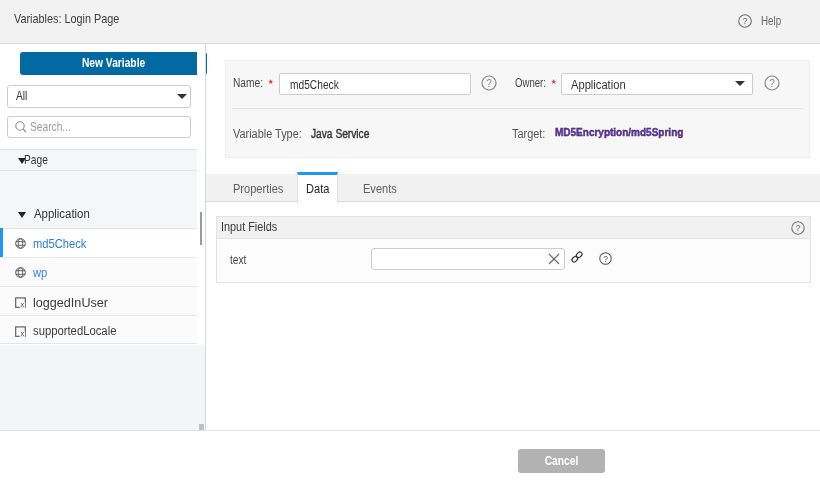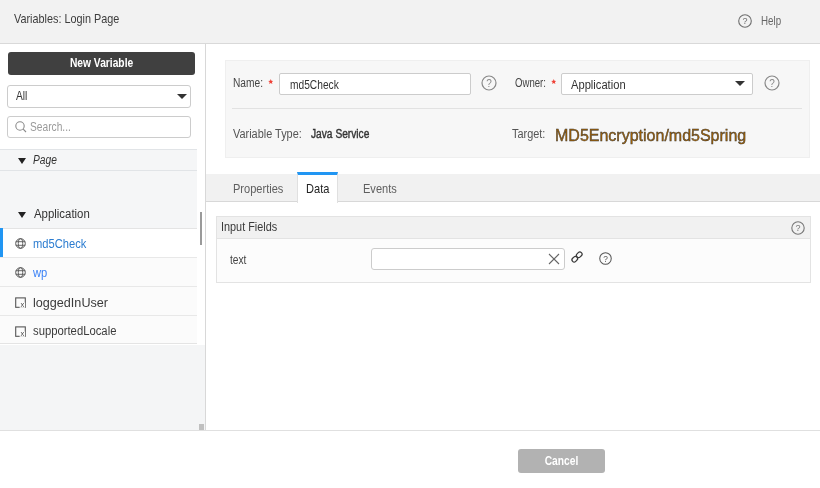--- a/index.html
+++ b/index.html
@@ -16,37 +16,37 @@
   <div class="abs" style="left:0;top:0;width:820px;height:44px;background:#f2f2f2;border-bottom:1px solid #d9d9d9;"></div>
   <div class="abs" style="left:14px;top:11px;font-size:13px;color:#3d3d3d;"><span class="tx" style="transform:scaleX(0.835)">Variables: Login Page</span></div>
   <svg class="abs" style="left:738px;top:14px;" width="14" height="14" viewBox="0 0 14 14">
     <circle cx="7" cy="7" r="6.3" fill="none" stroke="#6e6e6e" stroke-width="1.1"></circle>
     <text x="7" y="10.2" font-size="9" fill="#6e6e6e" text-anchor="middle" font-family="Liberation Sans">?</text>
   </svg>
   <div class="abs" style="left:761px;top:14px;font-size:12.5px;color:#666;"><span class="tx" style="transform:scaleX(0.78)">Help</span></div>
 
   <div class="abs" style="left:0;top:44px;width:197px;height:386px;background:#fff;"></div>
 
-  <div class="abs" style="left:8px;top:52px;width:187px;height:23px;background:#404040;border-radius:3px;color:#fff;font-weight:bold;font-size:12.5px;text-align:center;line-height:23px;"><span class="tc" style="transform:scaleX(0.82)">New Variable</span></div>
+  <div class="abs" style="left:20px;top:52px;width:187px;height:23px;background:#0369a1;border-radius:3px;color:#fff;font-weight:bold;font-size:12.5px;text-align:center;line-height:23px;"><span class="tc" style="transform:scaleX(0.82)">New Variable</span></div>
 
   <div class="abs" style="left:7px;top:85px;width:184px;height:23px;background:#fff;border:1px solid #ccc;border-radius:3px;"></div>
   <div class="abs" style="left:16px;top:89px;font-size:12px;color:#333;"><span class="tx" style="transform:scaleX(0.85)">All</span></div>
   <div class="abs" style="left:177px;top:94px;width:0;height:0;border-left:5px solid transparent;border-right:5px solid transparent;border-top:5px solid #333;"></div>
 
   <div class="abs" style="left:7px;top:116px;width:184px;height:22px;background:#fff;border:1px solid #ccc;border-radius:3px;"></div>
   <svg class="abs" style="left:15px;top:121px;" width="12" height="12" viewBox="0 0 12 12">
     <circle cx="5" cy="5" r="4.2" fill="none" stroke="#8a8a8a" stroke-width="1.1"></circle>
     <line x1="8.2" y1="8.2" x2="11" y2="11" stroke="#8a8a8a" stroke-width="1.1"></line>
   </svg>
   <div class="abs" style="left:30px;top:120px;font-size:12px;color:#9a9a9a;"><span class="tx">Search...</span></div>
 
   <div class="abs" style="left:0;top:149px;width:197px;height:79px;background:#f5f6f7;border-top:1px solid #e1e4e7;"></div>
   <div class="abs" style="left:0;top:149px;width:197px;height:22px;border-bottom:1px solid #e1e4e7;"></div>
   <div class="abs" style="left:18px;top:158px;width:0;height:0;border-left:4.5px solid transparent;border-right:4.5px solid transparent;border-top:6px solid #222;"></div>
-  <div class="abs" style="left:33px;top:153px;font-size:12px;color:#333;font-style:italic;"><span class="tx">Page</span></div>
+  <div class="abs" style="left:24px;top:153px;font-size:12px;color:#333;"><span class="tx">Page</span></div>
   <div class="abs" style="left:18px;top:212px;width:0;height:0;border-left:4.5px solid transparent;border-right:4.5px solid transparent;border-top:6px solid #222;"></div>
   <div class="abs" style="left:34px;top:207px;font-size:12px;color:#333;"><span class="tx" style="transform:scaleX(0.95)">Application</span></div>
 
   <div class="abs" style="left:0;top:228px;width:197px;height:116px;background:#fbfbfb;border-top:1px solid #e4e4e4;border-bottom:1px solid #e4e4e4;"></div>
   <div class="abs" style="left:0;top:257px;width:197px;height:1px;background:#e8e8e8;"></div>
   <div class="abs" style="left:0;top:286px;width:197px;height:1px;background:#e8e8e8;"></div>
   <div class="abs" style="left:0;top:315px;width:197px;height:1px;background:#e8e8e8;"></div>
 
   <div class="abs" style="left:0;top:229px;width:197px;height:28px;background:#fff;"></div>
   <div class="abs" style="left:0;top:228px;width:3px;height:29px;background:#2196f3;"></div>
@@ -107,21 +107,21 @@
   <div class="abs" style="left:571px;top:78px;font-size:12px;color:#333;"><span class="tx" style="transform:scaleX(0.93)">Application</span></div>
   <div class="abs" style="left:735px;top:81px;width:0;height:0;border-left:5px solid transparent;border-right:5px solid transparent;border-top:5px solid #333;"></div>
   <svg class="abs" style="left:764px;top:75px;" width="16" height="16" viewBox="0 0 16 16">
     <circle cx="8" cy="8" r="7" fill="none" stroke="#888" stroke-width="1.2"></circle>
     <text x="8" y="11.5" font-size="10" fill="#888" text-anchor="middle" font-family="Liberation Sans">?</text>
   </svg>
   <div class="abs" style="left:232px;top:108px;width:570px;height:1px;background:#e2e2e2;"></div>
   <div class="abs" style="left:233px;top:127px;font-size:12px;color:#555;"><span class="tx" style="transform:scaleX(0.91)">Variable Type:</span></div>
   <div class="abs" style="left:311px;top:127px;font-size:12px;color:#333;-webkit-text-stroke:0.4px #333;"><span class="tx" style="transform:scaleX(0.85)">Java Service</span></div>
   <div class="abs" style="left:512px;top:127px;font-size:12px;color:#555;"><span class="tx" style="transform:scaleX(0.91)">Target:</span></div>
-  <div class="abs" style="left:555px;top:127px;font-size:16px;color:#a16207;-webkit-text-stroke:0.4px #333;"><span class="tx" style="transform:scaleX(1)">MD5Encryption/md5Spring</span></div>
+  <div class="abs" style="left:555px;top:127px;font-size:10px;color:#6d28d9;font-weight:bold;-webkit-text-stroke:0.4px #333;"><span class="tx" style="transform:scaleX(1)">MD5Encryption/md5Spring</span></div>
 
   <div class="abs" style="left:206px;top:174px;width:614px;height:28px;background:#f1f1f1;border-bottom:1px solid #d8d8d8;"></div>
   <div class="abs" style="left:233px;top:181px;font-size:13px;color:#5f5f5f;"><span class="tx">Properties</span></div>
   <div class="abs" style="left:297px;top:172px;width:41px;height:31px;background:#fff;border-top:3px solid #2196f3;border-left:1px solid #e0e0e0;border-right:1px solid #e0e0e0;"></div>
   <div class="abs" style="left:306px;top:181px;font-size:13px;color:#222;"><span class="tx">Data</span></div>
   <div class="abs" style="left:363px;top:181px;font-size:13px;color:#5f5f5f;"><span class="tx">Events</span></div>
 
   <div class="abs" style="left:216px;top:216px;width:595px;height:67px;background:#fcfcfc;border:1px solid #e3e3e3;"></div>
   <div class="abs" style="left:216px;top:216px;width:595px;height:23px;background:#f1f1f1;border:1px solid #e3e3e3;"></div>
   <div class="abs" style="left:221px;top:220px;font-size:12.5px;color:#3a3a3a;"><span class="tx" style="transform:scaleX(0.87)">Input Fields</span></div>

